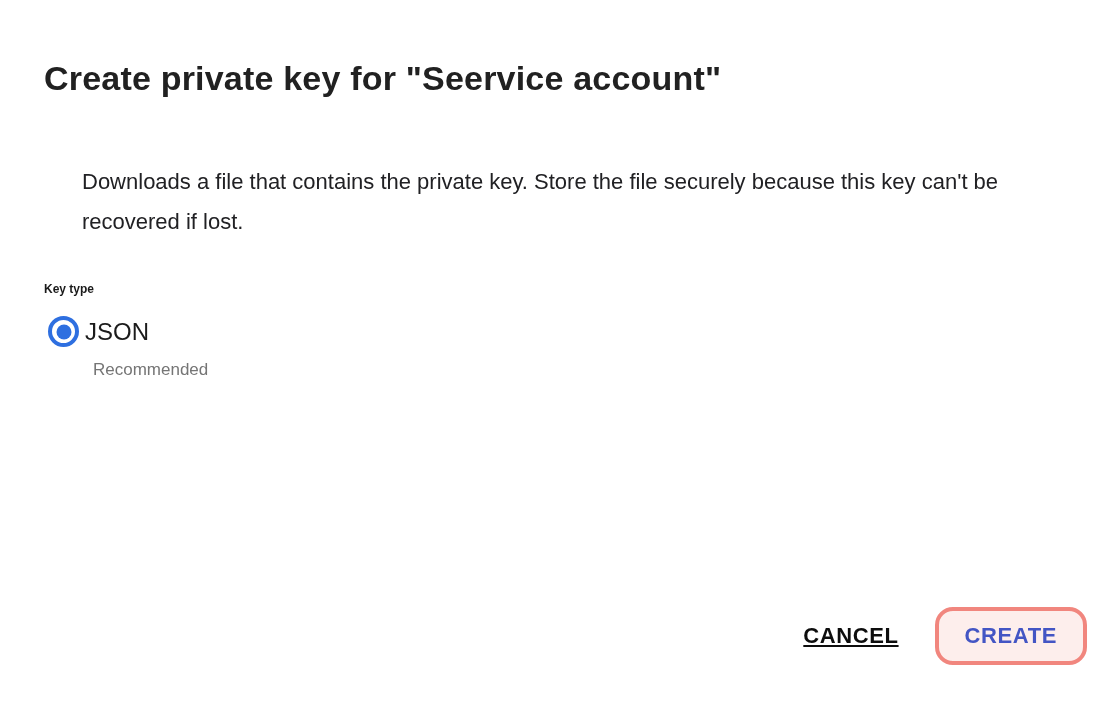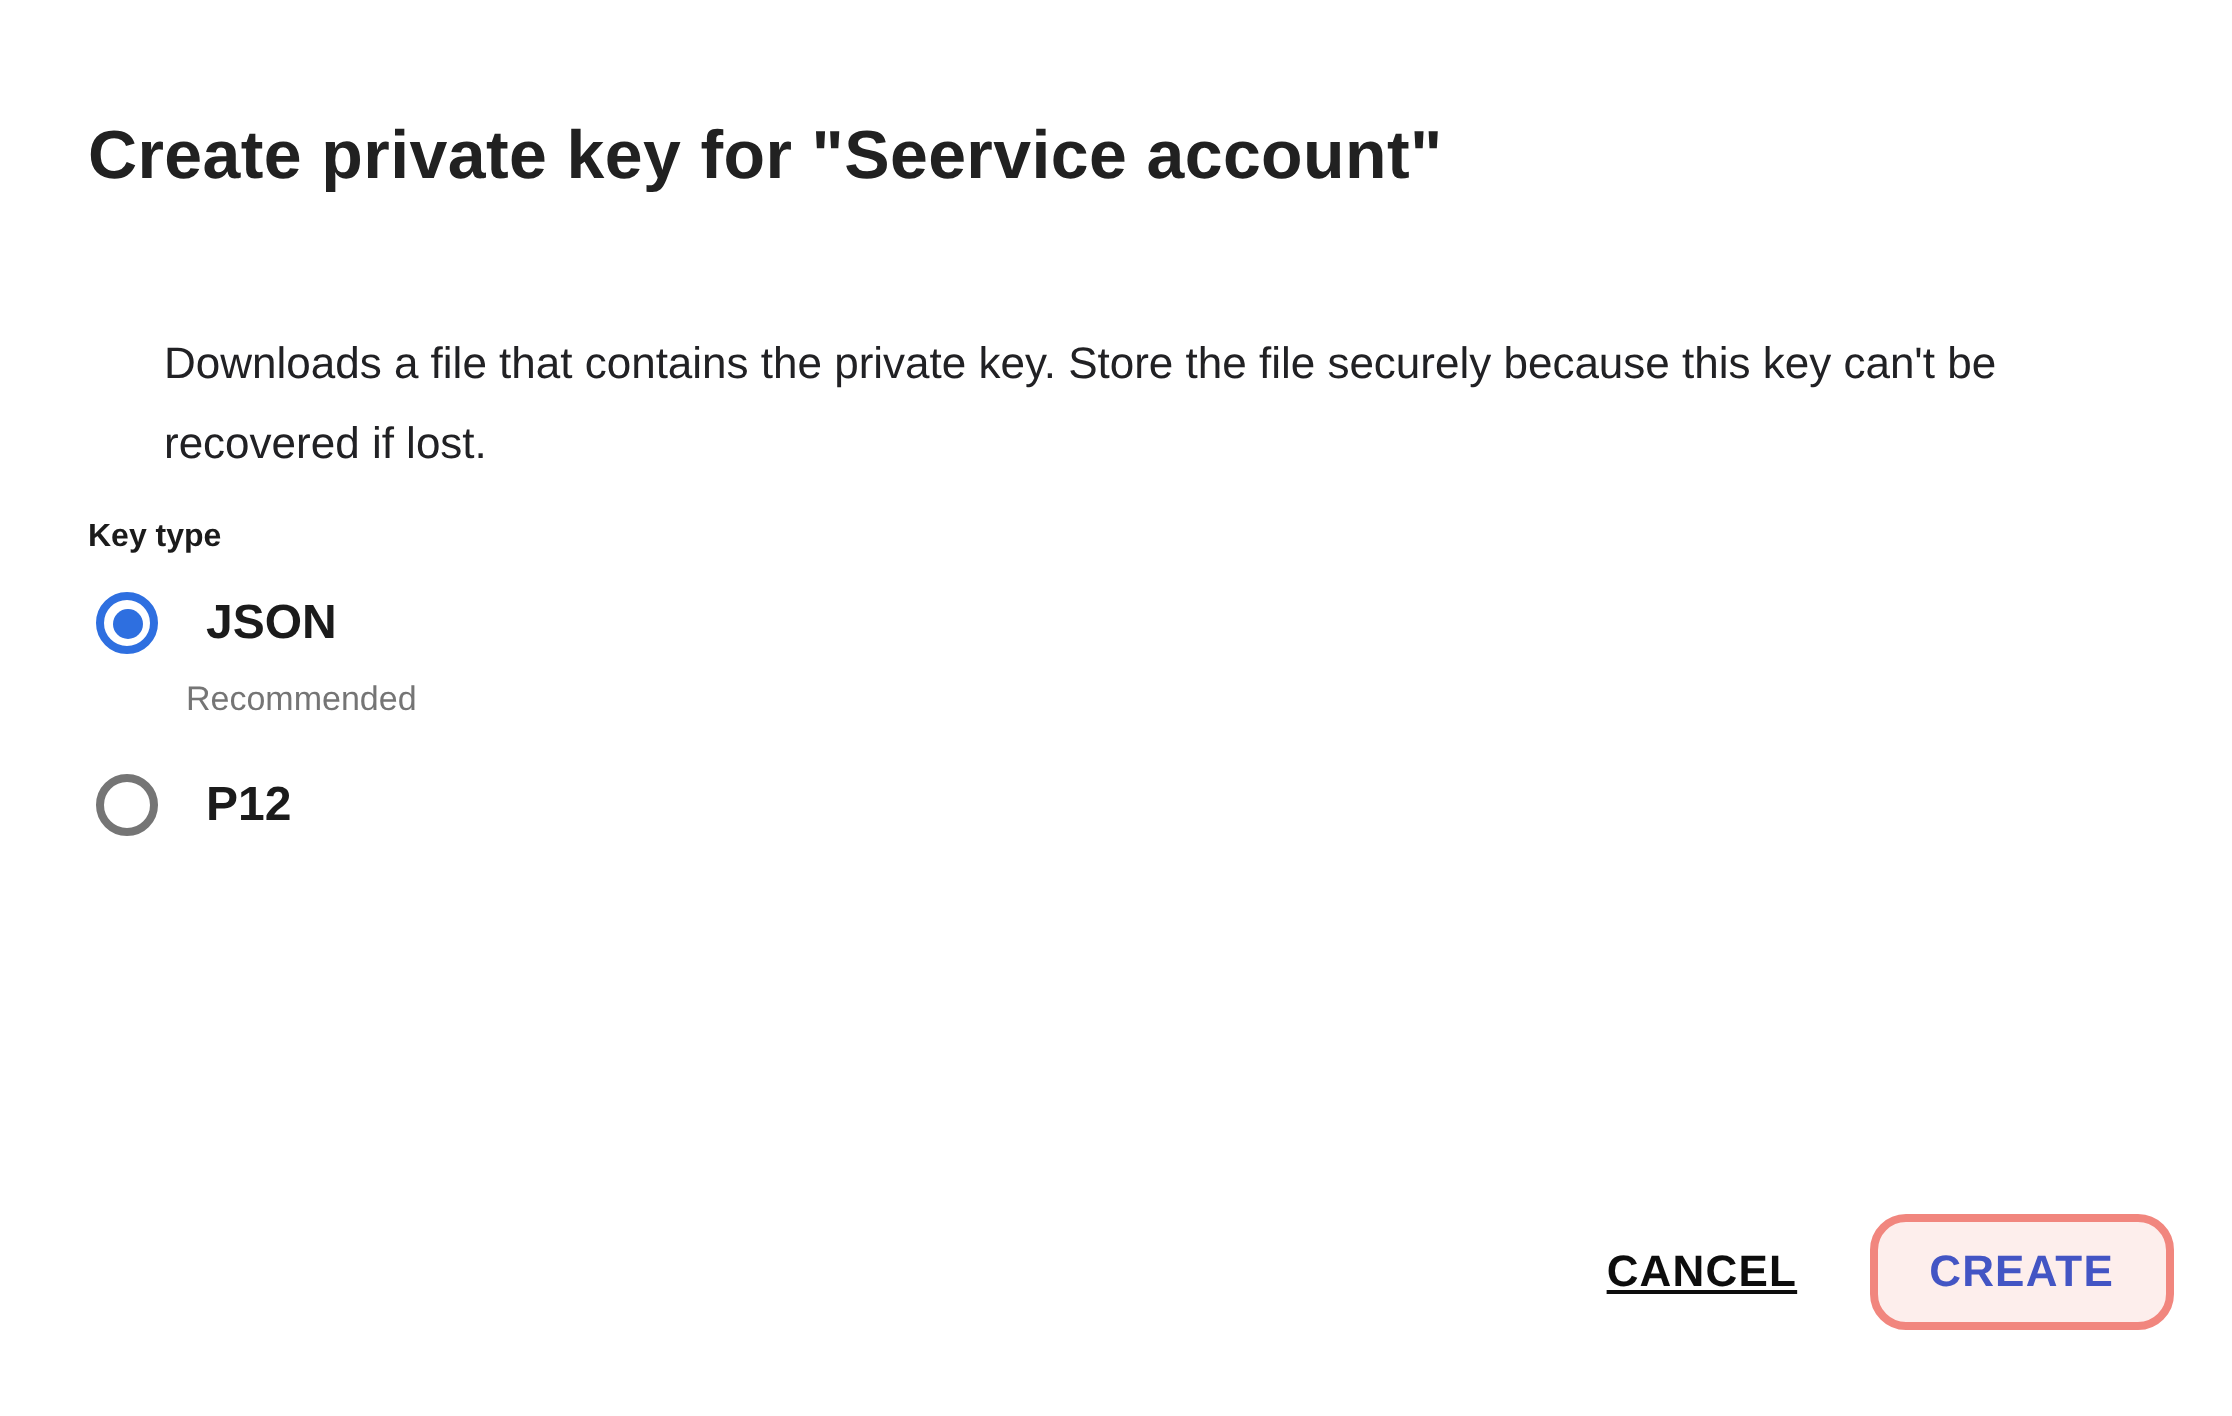--- a/index.html
+++ b/index.html
@@ -27,22 +27,22 @@
   .dialog-description {
     margin-top: 64px;
     font-size: 22px;
     font-weight: 400;
     color: #212124;
     line-height: 40px;
     max-width: 1000px;
     margin-left: 38px;
   }
   .key-type-label {
-    margin-top: 16px;
-    font-size: 16px;
+    margin-top: 36px;
+    font-size: 12px;
     font-weight: 700;
     color: #1b1b1b;
     line-height: 22px;
   }
   .radio-option {
     display: flex;
     align-items: center;
     margin-top: 16px;
     cursor: pointer;
   }
@@ -63,23 +63,23 @@
     position: absolute;
     left: 50%;
     top: 50%;
     width: 15px;
     height: 15px;
     border-radius: 50%;
     background: #2e6fe0;
     transform: translate(-50%, -50%);
   }
   .radio-label {
-    margin-left: 24px;
+    margin-left: 6px;
     font-size: 24px;
-    font-weight: 700;
+    font-weight: 400;
     color: #1b1b1b;
   }
   .radio-sublabel {
     margin-left: 49px;
     margin-top: 10px;
     font-size: 17px;
     font-weight: 400;
     color: #757575;
     line-height: 26px;
   }
@@ -133,24 +133,20 @@
   <p class="dialog-description">Downloads a file that contains the private key. Store the file securely because this key can't be recovered if lost.</p>
 
   <div class="key-type-label">Key type</div>
 
   <div class="radio-option">
     <span class="radio-outer selected"></span>
     <span class="radio-label">JSON</span>
   </div>
   <div class="radio-sublabel">Recommended</div>
 
-  <div class="radio-option second">
-    <span class="radio-outer"></span>
-    <span class="radio-label">P12</span>
-  </div>
 
   <div class="actions">
     <button class="cancel-button">CANCEL</button>
     <div class="create-highlight">
       <button class="create-button">CREATE</button>
     </div>
   </div>
 
 </div>
 

